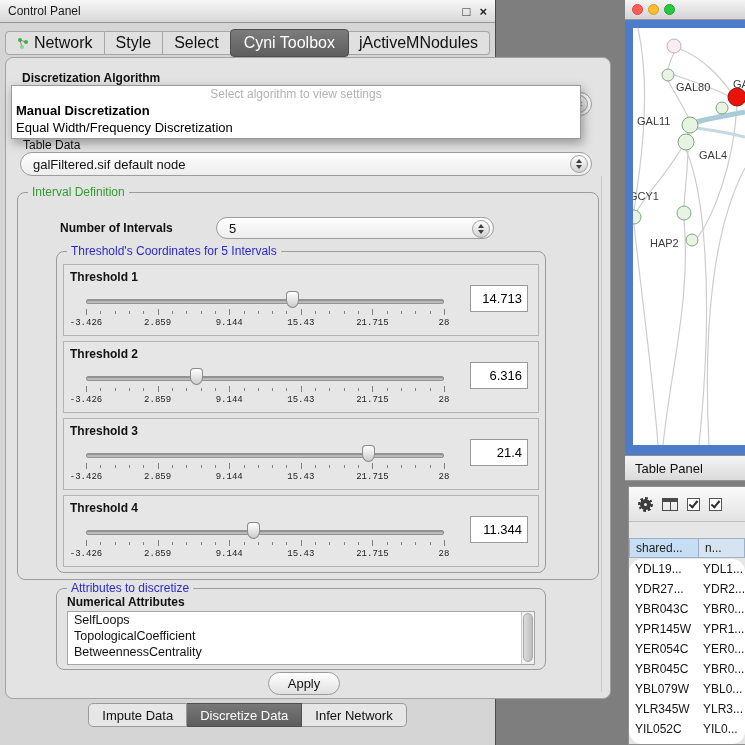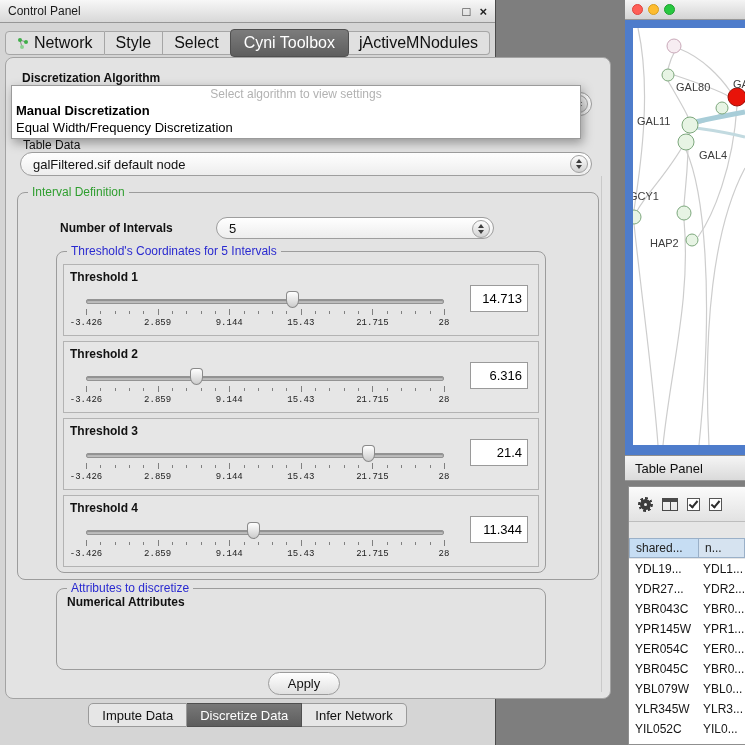--- a/index.html
+++ b/index.html
@@ -104,21 +104,21 @@
   .gear-icon::after{content:"";position:absolute;inset:6px;border-radius:50%;background:#efefef;}
   .columns-icon{width:16px;height:13px;border:1px solid #4a4a4a;background:
       linear-gradient(#4a4a4a 0 3px,transparent 3px),
       linear-gradient(90deg,transparent 0 7px,#4a4a4a 7px 8px,transparent 8px);box-sizing:border-box;flex:0 0 auto;}
   .chk-icon{width:11px;height:11px;border:1px solid #555;background:#fff;position:relative;flex:0 0 auto;}
   .chk-icon::after{content:"";position:absolute;left:3px;top:0px;width:3px;height:7px;border-right:2px solid #2d2d2d;border-bottom:2px solid #2d2d2d;transform:rotate(40deg);}
   .tbl-header{position:absolute;top:51px;left:0;right:0;height:20px;display:flex;font-size:12px;color:#222;}
   .th-cell{display:flex;align-items:center;padding-left:6px;border:1px solid #9ab0c8;border-left:none;background:#cde1f4;box-sizing:border-box;}
   .th-cell.c1{width:70px;border-left:1px solid #9ab0c8;background:#c6ddf3;}
   .th-cell.c2{flex:1;background:#d6e3f0;}
-  .tbl-rows{position:absolute;top:72px;left:0;right:0;bottom:0;background:#fff;font-size:12px;color:#161616;}
+  .tbl-rows{position:absolute;top:72px;left:0;right:0;bottom:0;background:#fff;font-size:12px;color:#161616;border-radius:13px;}
   .tbl-row{display:flex;height:20px;align-items:center;}
   .td1{width:70px;padding-left:6px;box-sizing:border-box;white-space:nowrap;overflow:hidden;}
   .td2{flex:1;padding-left:4px;white-space:nowrap;overflow:hidden;}
 </style>
 </head>
 <body>
 
 <div class="desktop">
 
   <section class="cp-window">
@@ -375,20 +375,32 @@
                 </div>
             </div>
             <div class="value-box">11.344</div>
           </div>
         </div>
       </div>
 
       <div class="fieldset fs-attrs">
         <span class="legend blue">Attributes to discretize</span>
         <div class="attrs-subtitle">Numerical Attributes</div>
+        <div class="attr-list">
+
+          <div class="attr-scrollbar">
+            <div class="attr-scroll-thumb"></div>
+          </div>
+
+            <div class="attr-item">SelfLoops</div>
+
+            <div class="attr-item">TopologicalCoefficient</div>
+
+            <div class="attr-item">BetweennessCentrality</div>
+          </div>
       </div>
 
       <div class="apply-btn">Apply</div>
     </div>
 
     <nav class="bottom-tabs">
       <div class="btab">Impute Data</div>
       <div class="btab selected">Discretize Data</div>
       <div class="btab">Infer Network</div>
     </nav>

